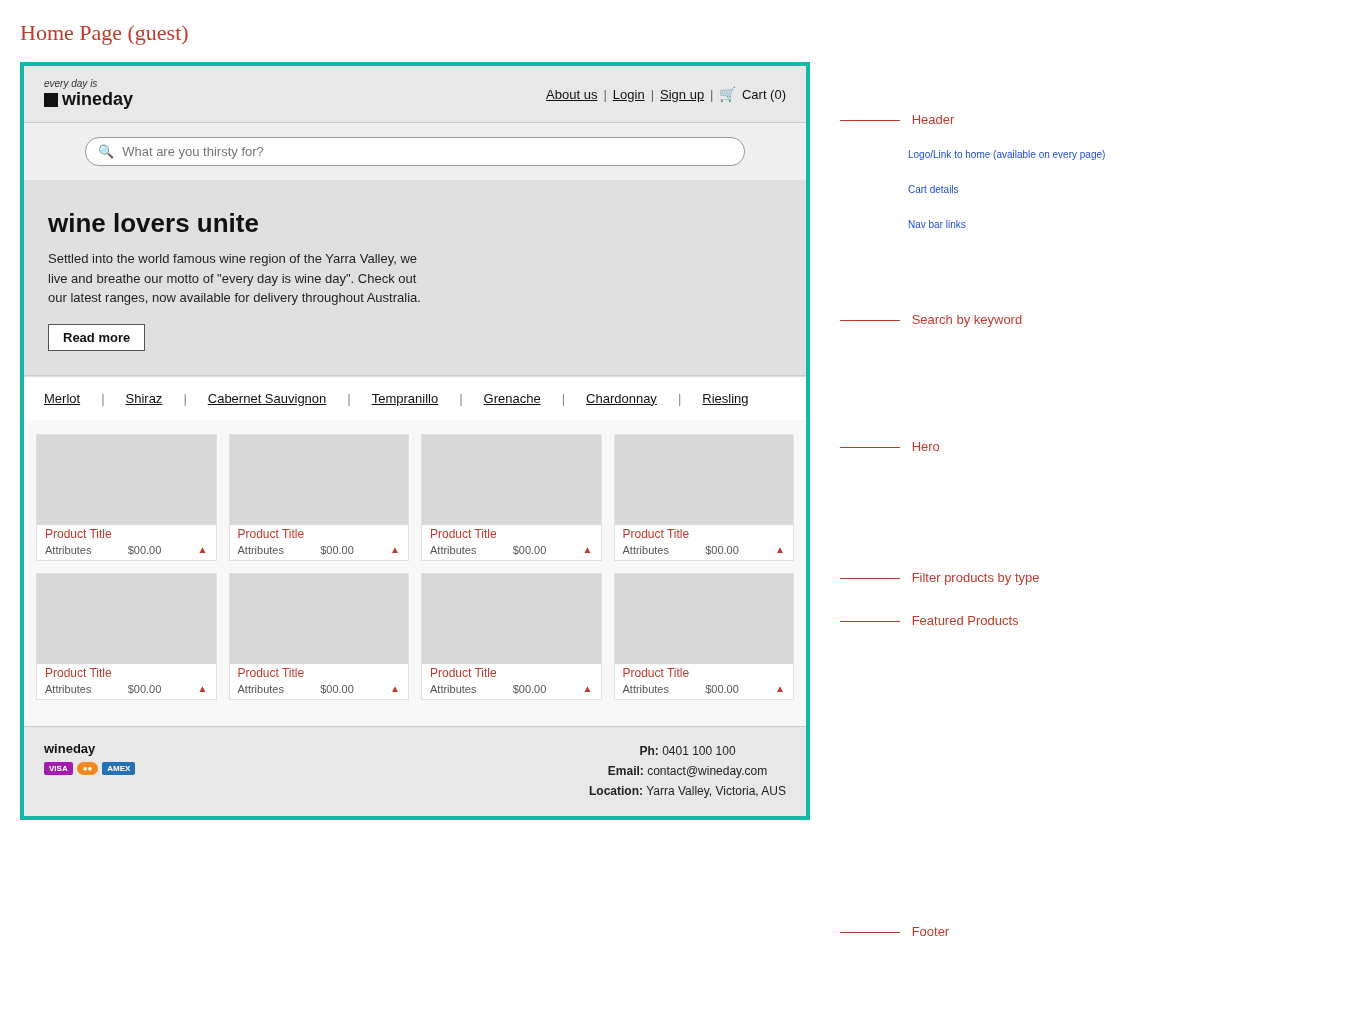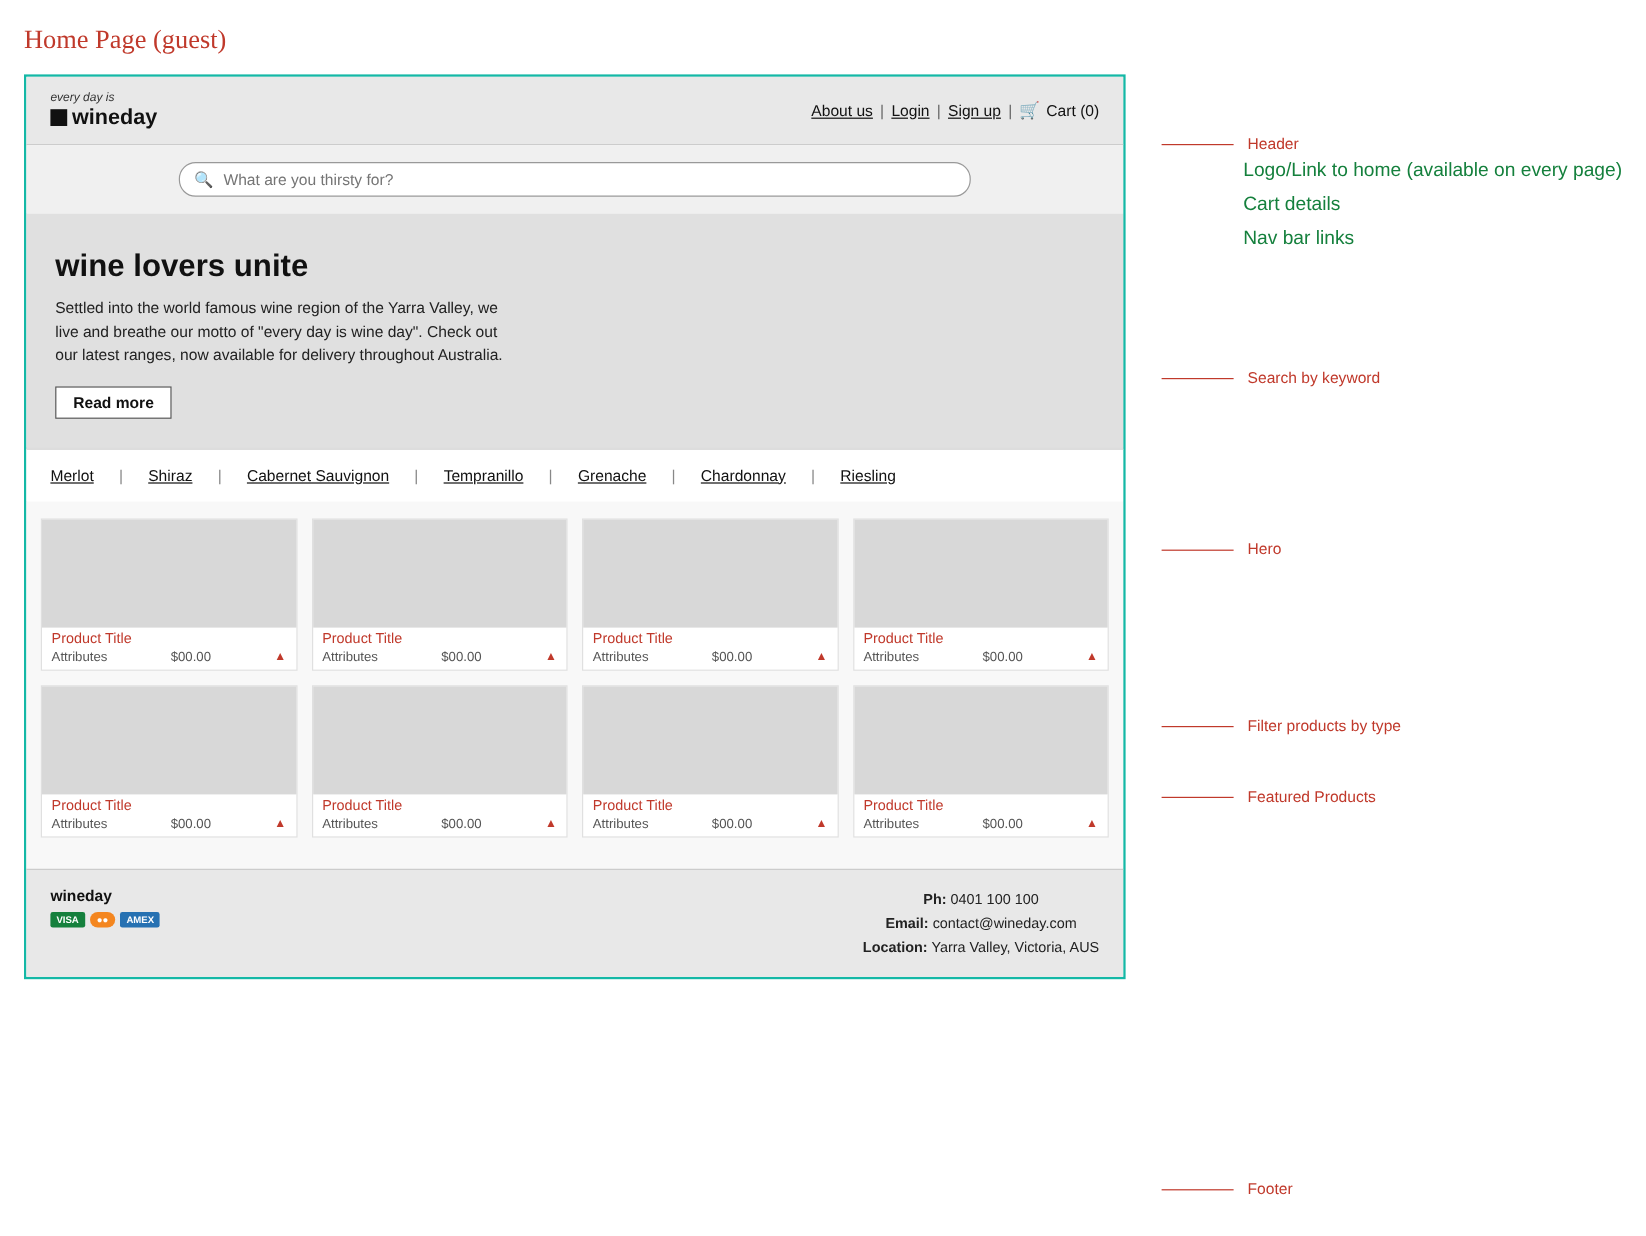--- a/index.html
+++ b/index.html
@@ -13,22 +13,22 @@
       font-family: Liberation Serif, serif;
     }
 
     .main-wrapper {
       display: flex;
       gap: 0;
       align-items: flex-start;
     }
 
     .site-frame {
-      width: 918px;
-      border: 2px solid #14b8a6;
+      width: 790px;
+      border: 4px solid #14b8a6;
       background: #fff;
       flex-shrink: 0;
     }
 
     
     .site-header {
       background: #e8e8e8;
       padding: 12px 20px;
       display: flex;
       align-items: center;
@@ -262,21 +262,21 @@
       font-weight: bold;
     }
 
     .footer-payments {
       display: flex;
       gap: 4px;
       align-items: center;
     }
 
     .payment-badge {
-      background: #15803d;
+      background: #a21caf;
       color: #fff;
       font-size: 8px;
       font-weight: bold;
       padding: 2px 5px;
       border-radius: 2px;
       text-transform: uppercase;
     }
 
     .payment-badge.mc {
       background: #f4861f;
@@ -297,40 +297,40 @@
 
     .footer-contact strong {
       font-weight: bold;
     }
 
     
     .annotations-panel {
       margin-left: 30px;
       display: flex;
       flex-direction: column;
-      gap: 16px;
+      gap: 0;
       position: relative;
     }
 
     .annotation {
       color: #c0392b;
       font-size: 13px;
       position: relative;
       white-space: nowrap;
     }
 
     .annotation-header {
       margin-top: 50px;
     }
 
     .annotation-header-sub {
-      color: #15803d;
-      font-size: 16px;
+      color: #1d4ed8;
+      font-size: 10px;
       line-height: 1.5;
-      margin-top: 4px;
+      margin-top: 20px;
       margin-bottom: 2px;
     }
 
     .annotation-search {
       margin-top: 78px;
     }
 
     .annotation-hero {
       margin-top: 112px;
     }

